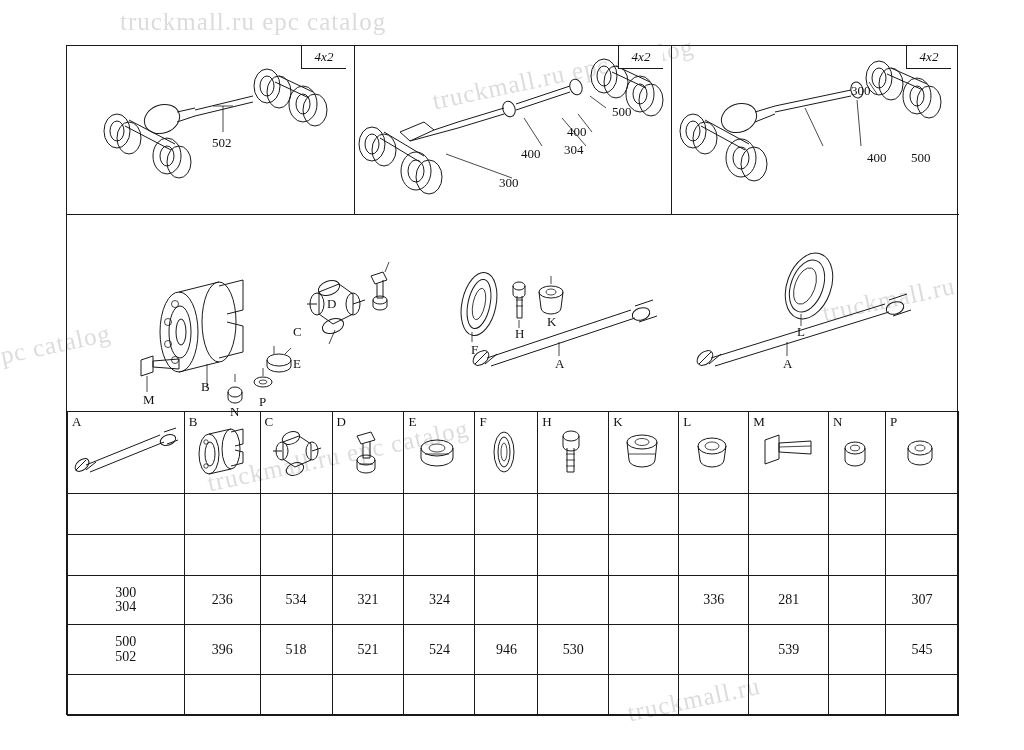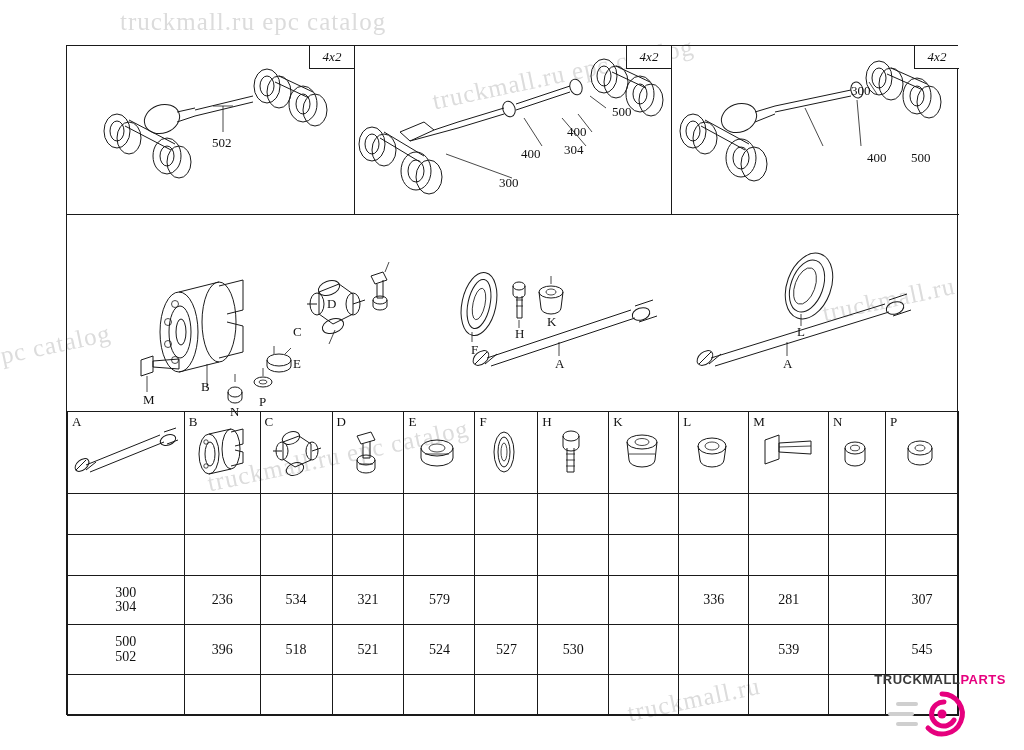--- a/index.html
+++ b/index.html
@@ -63,21 +63,21 @@
 
   
   .toprow { position: absolute; left: 0; top: 0; width: 892px; height: 168px; }
   .panel  { position: absolute; top: 0; height: 168px; }
   .p1 { left: 0;   width: 287px; }
   .p2 { left: 287px; width: 317px; }
   .p3 { left: 604px; width: 288px; }
   .tagbox {
     position: absolute;
     top: 0;
-    right: 0;
+    right: 8px;
     width: 44px;
     height: 22px;
     border-left: 1px solid #1a1a1a;
     border-bottom: 1px solid #1a1a1a;
     font-size: 13px;
     font-style: italic;
     font-family: "Liberation Serif", serif;
     display: flex;
     align-items: center;
     justify-content: center;
@@ -582,40 +582,40 @@
         </tr>
 
         <tr class="row-num">
           <td class="num2">
             <span>300</span><br>
             <span>304</span>
           </td>
           <td>236</td>
           <td>534</td>
           <td>321</td>
-          <td>579</td>
+          <td>324</td>
           <td></td>
           <td></td>
           <td></td>
           <td>336</td>
           <td>281</td>
           <td></td>
           <td>307</td>
         </tr>
 
         <tr class="row-num">
           <td class="num2">
             <span>500</span><br>
             <span>502</span>
           </td>
           <td>396</td>
           <td>518</td>
           <td>521</td>
           <td>524</td>
-          <td>527</td>
+          <td>946</td>
           <td>530</td>
           <td></td>
           <td></td>
           <td>539</td>
           <td></td>
           <td>545</td>
         </tr>
 
         <tr class="row-blank">
           <td></td>
@@ -628,29 +628,14 @@
           <td></td>
           <td></td>
           <td></td>
           <td></td>
           <td></td>
         </tr>
       </tbody>
     </table>
   </div>
 
-  <div class="logo">
-    <div class="logo-text">
-      <span>TRUCKMALL</span><span class="pink">PARTS</span>
-    </div>
-    <svg width="160" height="58" viewBox="0 0 160 58" style="position:absolute; left:0; top:16px;">
-      <g transform="translate(86,26)">
-        <path d="M0,-20 A20,20 0 1 1 -14,14" fill="none" stroke="#e6007e" stroke-width="5" stroke-linecap="round"></path>
-        <path d="M2,-12 A12,12 0 1 0 12,6" fill="none" stroke="#e6007e" stroke-width="5" stroke-linecap="round"></path>
-        <circle cx="0" cy="0" r="4.5" fill="#e6007e"></circle>
-        <path d="M-26,-10 L-44,-10" stroke="#cfcfcf" stroke-width="4" stroke-linecap="round"></path>
-        <path d="M-30,0 L-52,0" stroke="#cfcfcf" stroke-width="4" stroke-linecap="round"></path>
-        <path d="M-26,10 L-44,10" stroke="#cfcfcf" stroke-width="4" stroke-linecap="round"></path>
-      </g>
-    </svg>
-  </div>
 
 </div>
 
 </body></html>

